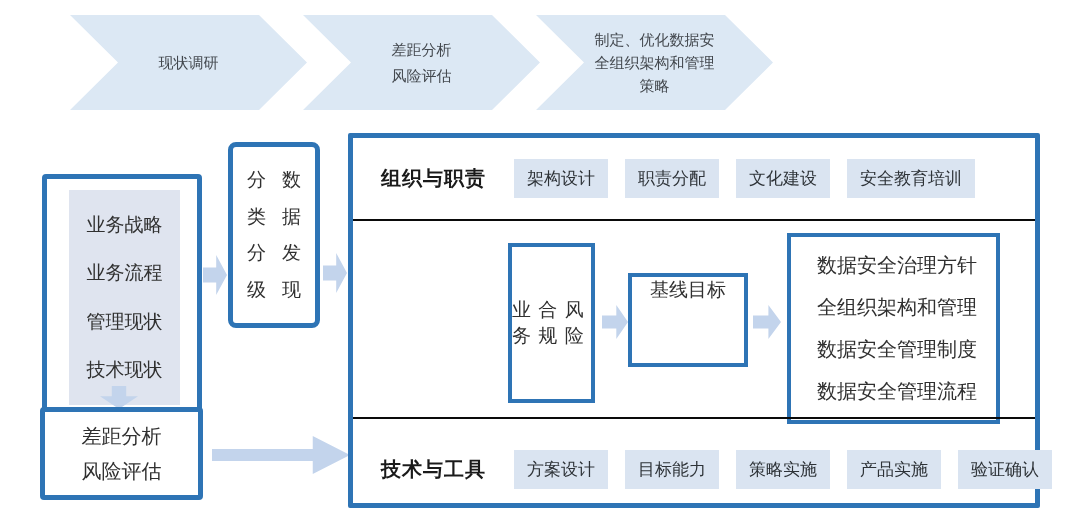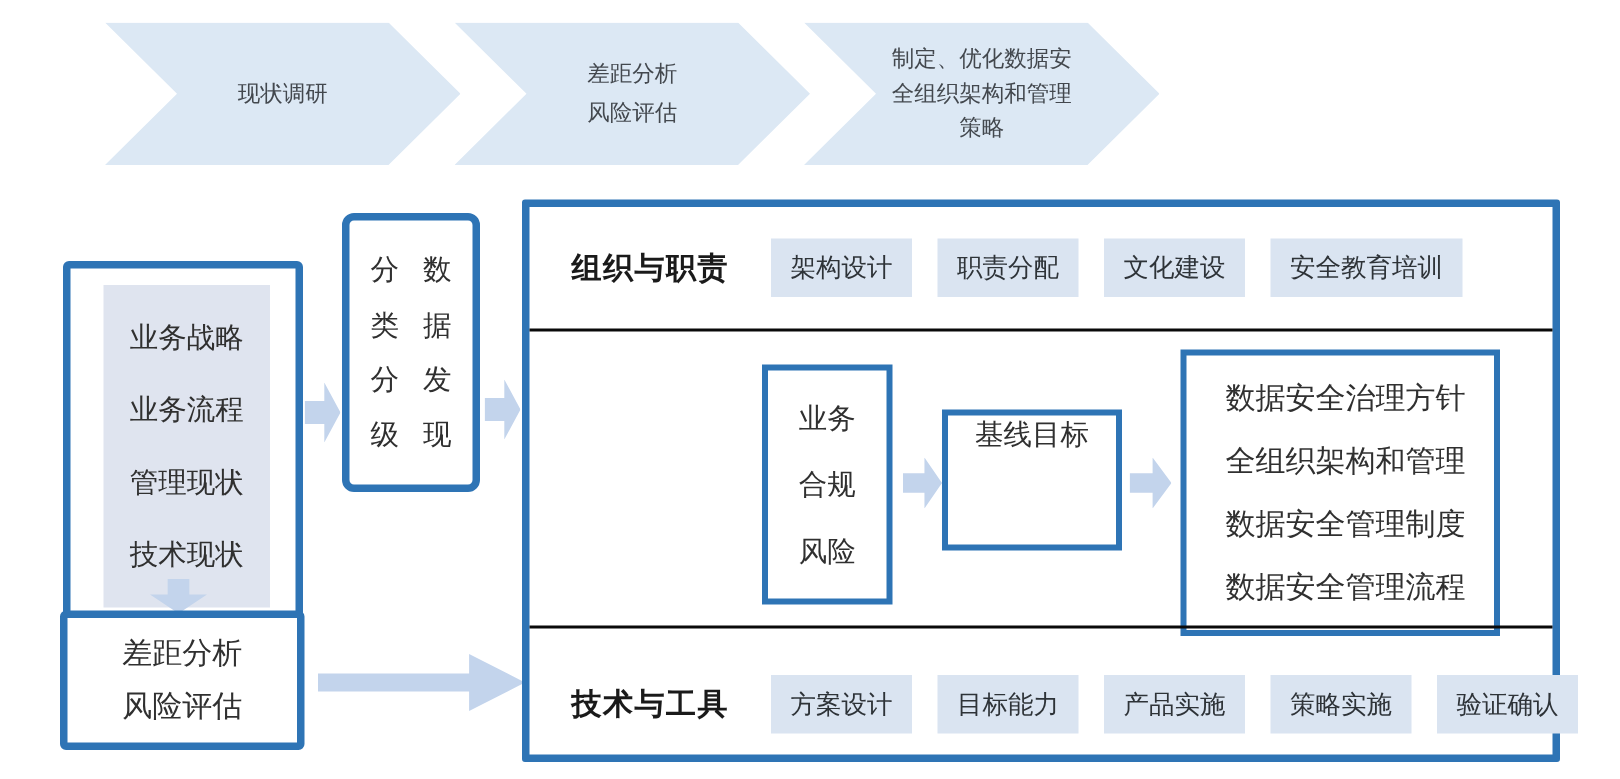--- a/index.html
+++ b/index.html
@@ -46,21 +46,21 @@
   .row-label{font-size:20px;font-weight:700;color:#1a1a1a;letter-spacing:1px;white-space:nowrap;}
   .chips{display:flex;align-items:center;gap:17px;}
   .chip{background:#dae4f1;color:#2e3338;font-size:17px;padding:8px 13px;white-space:nowrap;}
   .row1{top:0;height:81px;}
   .row1 .row-label{margin-right:28px;}
   .row3{top:281px;height:101px;}
   .row3 .row-label{margin-right:28px;}
   .row2-label{position:absolute;left:12px;top:168px;}
   .compliance-box{position:absolute;left:155px;top:105px;width:87px;height:160px;
     background:#fff;border:4px solid #2e74b5;
-    display:flex;flex-direction:column;justify-content:space-evenly;align-items:center;
+    display:flex;flex-direction:row;justify-content:space-evenly;align-items:center;
     font-size:19px;color:#303030;}
   .baseline-box{position:absolute;left:275px;top:135px;width:120px;height:94px;
     background:#fff;border:4px solid #2e74b5;
     display:flex;justify-content:center;font-size:19px;color:#303030;}
   .outputs-box{position:absolute;left:434px;top:95px;width:213px;height:191px;
     background:#fff;border:4px solid #2e74b5;
     display:flex;flex-direction:column;justify-content:space-evenly;
     padding-left:26px;font-size:20px;color:#303030;}
   .panel-arrow{background:#c3d4ec;}
 </style>
@@ -155,20 +155,20 @@
       <div>数据安全管理流程</div>
     </div>
 
     <div class="divider" style="top:279px;"></div>
 
     <div class="row-flex row3">
       <div class="row-label">技术与工具</div>
       <div class="chips">
         <div class="chip">方案设计</div>
         <div class="chip">目标能力</div>
+        <div class="chip">策略实施</div>
         <div class="chip">产品实施</div>
-        <div class="chip">策略实施</div>
         <div class="chip">验证确认</div>
       </div>
     </div>
 
   </div>
 </div>
 
 </body></html>

